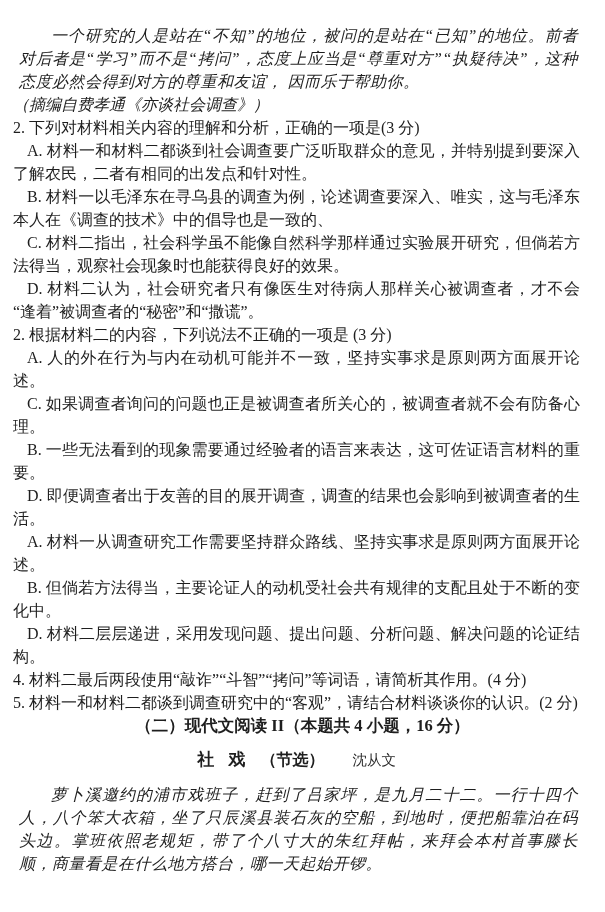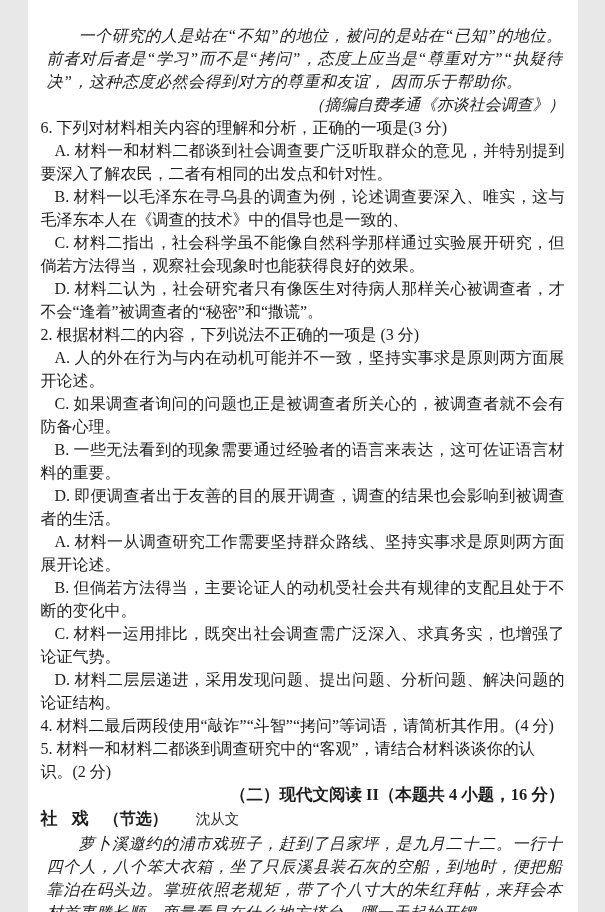--- a/index.html
+++ b/index.html
@@ -1,54 +1,54 @@
 <!DOCTYPE html>
 <html lang="zh"><head>
 <meta charset="utf-8">
 <style>
   html, body { margin: 0; padding: 0; background: #e8e8e8; }
   .page {
     position: relative;
-    width: 550px;
+    width: 605px;
     height: 912px;
     margin: 0 auto;
     background: #ffffff;
     color: #1e1e1e;
     font-family: "Liberation Serif", "DejaVu Serif", serif;
     font-size: 16px;
     line-height: 23px;
     box-sizing: border-box;
-    padding: 24px 13px 0 13px;
+    padding: 24px 25px 0 13px;
     overflow: hidden;
   }
   p {
     margin: 0;
     text-align: justify;
     word-break: break-all;
   }
   
   .kai {
     font-style: italic;
     font-size: 16px;
     letter-spacing: 0.5px;
   }
   .indent2 { text-indent: 2em; }
-  .attribution { text-align: right; font-style: italic; }
+  .attribution { text-align: left; font-style: italic; }
   .stem { text-align: left; }
   .option { text-indent: 14px; }
   .section-heading {
     font-weight: bold;
     padding-left: 12px;
-    text-align: right;
+    text-align: center;
     font-size: 16.5px;
   }
   .instruction { text-align: left; }
   .title-line {
-    text-align: left;
-    margin: 1px 0;
+    text-align: center;
+    margin: 11px 0;
   }
   .essay-title {
     font-weight: bold;
     font-size: 17px;
     letter-spacing: 5px;
   }
   .essay-subtitle {
     font-weight: bold;
     font-size: 16px;
     margin-left: 6px;
@@ -64,39 +64,38 @@
 <body>
 
 <div class="page">
 
   <div class="excerpt-body">
     <p class="kai indent2">一个研究的人是站在“不知”的地位，被问的是站在“已知”的地位。前者对后者是“学习”而不是“拷问”，态度上应当是“尊重对方”“执疑待决”，这种态度必然会得到对方的尊重和友谊， 因而乐于帮助你。</p>
   </div>
   <p class="attribution">（摘编自费孝通《亦谈社会调查》）</p>
 
   <div class="question">
-    <p class="stem">6. 下列对材料相关内容的理解和分析，正确的一项是(3 分)</p>
+    <p class="stem">2. 下列对材料相关内容的理解和分析，正确的一项是(3 分)</p>
     <p class="option">A. 材料一和材料二都谈到社会调查要广泛听取群众的意见，并特别提到要深入了解农民，二者有相同的出发点和针对性。</p>
     <p class="option">B. 材料一以毛泽东在寻乌县的调查为例，论述调查要深入、唯实，这与毛泽东本人在《调查的技术》中的倡导也是一致的、</p>
     <p class="option">C. 材料二指出，社会科学虽不能像自然科学那样通过实验展开研究，但倘若方法得当，观察社会现象时也能获得良好的效果。</p>
     <p class="option">D. 材料二认为，社会研究者只有像医生对待病人那样关心被调查者，才不会“逢着”被调查者的“秘密”和“撒谎”。</p>
   </div>
 
   <div class="question">
     <p class="stem">2. 根据材料二的内容，下列说法不正确的一项是 (3 分)</p>
     <p class="option">A. 人的外在行为与内在动机可能并不一致，坚持实事求是原则两方面展开论述。</p>
     <p class="option">C. 如果调查者询问的问题也正是被调查者所关心的，被调查者就不会有防备心理。</p>
     <p class="option">B. 一些无法看到的现象需要通过经验者的语言来表达，这可佐证语言材料的重要。</p>
     <p class="option">D. 即便调查者出于友善的目的展开调查，调查的结果也会影响到被调查者的生活。</p>
   </div>
 
   <div class="question">
     <p class="option">A. 材料一从调查研究工作需要坚持群众路线、坚持实事求是原则两方面展开论述。</p>
     <p class="option">B. 但倘若方法得当，主要论证人的动机受社会共有规律的支配且处于不断的变化中。</p>
-    <p class="option">C. 材料一运用排比，既突出社会调查需广泛深入、求真务实，也增强了论证气势。</p>
     <p class="option">D. 材料二层层递进，采用发现问题、提出问题、分析问题、解决问题的论证结构。</p>
   </div>
 
   <p class="stem">4. 材料二最后两段使用“敲诈”“斗智”“拷问”等词语，请简析其作用。(4 分)</p>
   <p class="stem">5. 材料一和材料二都谈到调查研究中的“客观”，请结合材料谈谈你的认识。(2 分)</p>
 
   <p class="section-heading">（二）现代文阅读 II（本题共 4 小题，16 分）</p>
 
   <p class="title-line">
     <span class="essay-title">社 戏</span>

